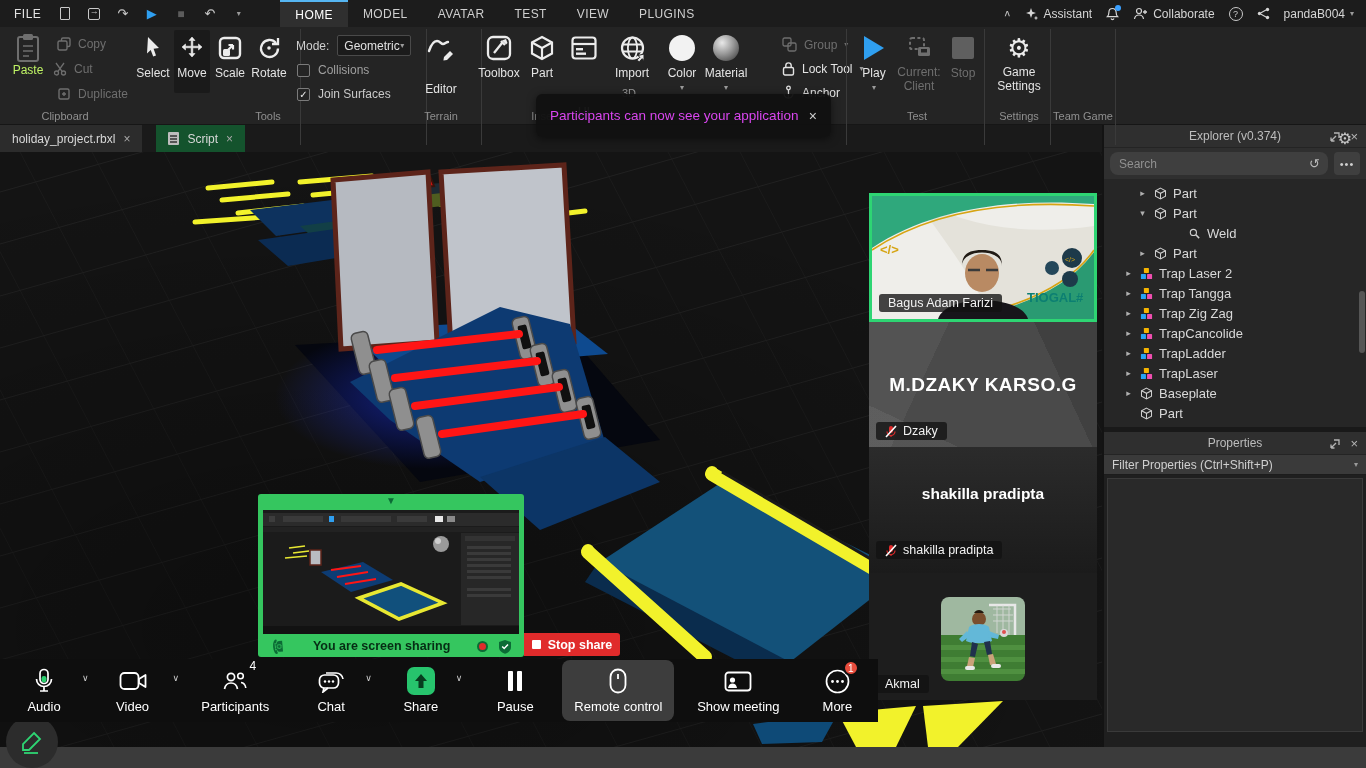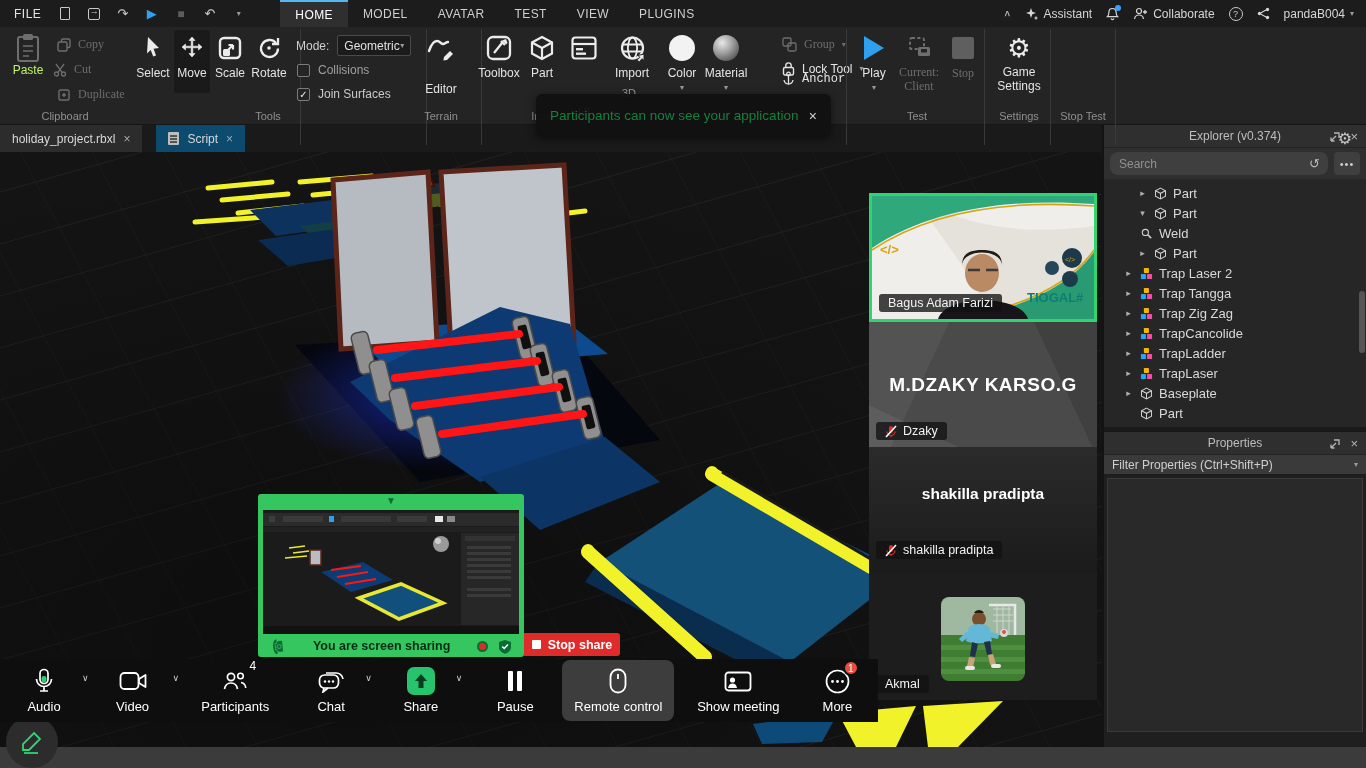--- a/index.html
+++ b/index.html
@@ -29,46 +29,46 @@
   .help-circ { width:14px; height:14px; border:1.3px solid #c9c9c9; border-radius:50%; font-size:9px; display:flex; align-items:center; justify-content:center; color:#c9c9c9; }
   .drop-sm { font-size:8px; color:#9a9a9a; }
 
   
   .ribbon { position:absolute; left:0; top:27px; width:1366px; height:98px; background:#242424; z-index:19; border-bottom:1px solid #161616; }
   .rsep { position:absolute; top:4px; height:114px; width:1px; background:#3a3a3a; top:2px; height:116px;}
   .grouplabel { position:absolute; top:83px; font-size:11px; color:#8f8f8f; transform:translateX(-50%); white-space:nowrap; }
   .rbtn { position:absolute; display:flex; flex-direction:column; align-items:center; gap:3px; color:#e4e4e4; font-size:12px; }
   .rbtn .ric { height:30px; display:flex; align-items:center; justify-content:center; }
   .rbtn.sel { background:#1a1a1a; border-radius:2px; }
-  .rbtn.dis, .rsmall.dis { color:#6e6e6e;font-family:Liberation Serif, serif; }
+  .rbtn.dis, .rsmall.dis { color:#6e6e6e; }
   .rsmall { position:absolute; display:flex; align-items:center; gap:7px; font-size:12px; color:#e4e4e4; }
   .paste-wrap { position:absolute; left:8px; top:6px; width:40px; text-align:center; color:#bef264; font-size:12px; }
   .mode-row { position:absolute; left:296px; top:8px; display:flex; align-items:center; gap:8px; color:#cfcfcf; font-size:12px; }
   .mode-dd { width:74px; height:21px; background:#1b1b1b; border:1px solid #4a4a4a; border-radius:2px; display:flex; align-items:center; justify-content:space-between; padding:0 6px; color:#e0e0e0; }
   .ckrow { position:absolute; display:flex; align-items:center; gap:8px; font-size:12px; color:#c9c9c9; }
   .ckbox { width:13px; height:13px; border:1px solid #7b7b7b; border-radius:2px; background:#242424; display:flex; align-items:center; justify-content:center; color:#eaeaea; font-size:10px; }
   .twoline { text-align:center; line-height:1.15; }
   .sphere-color { width:26px; height:26px; border-radius:50%; background:#f2f2f2; }
   .sphere-mat { width:26px; height:26px; border-radius:50%; background:radial-gradient(circle at 35% 30%, #e8e8e8, #9a9a9a 45%, #4d4d4d 85%); }
   .play-tri { width:0; height:0; border-left:20px solid #2f9ff0; border-top:12px solid transparent; border-bottom:12px solid transparent; }
   .stop-sq { width:22px; height:22px; background:#5f5f5f; border-radius:2px; }
   .gear-glyph { font-size:26px; color:#ececec; line-height:1; }
   .sub3d { position:absolute; left:622px; top:60px; font-size:11px; color:#9a9a9a; }
 
   
   .notif { position:absolute; left:536px; top:94px; width:295px; height:43px; background:rgba(17,17,17,.96); border-radius:6px; z-index:40; display:flex; align-items:center; justify-content:space-between; padding:0 14px; box-shadow:0 2px 8px rgba(0,0,0,.5); }
-  .notif .txt { color:#15803d; font-size:13.5px; }
+  .notif .txt { color:#d946ef; font-size:13.5px; }
   .notif .x { color:#d0d0d0; font-size:14px; }
 
   
   .tabbar { position:absolute; left:0; top:125px; width:1102px; height:27px; background:#1a1a1a; z-index:10; display:flex; align-items:stretch; }
   .dtab { display:flex; align-items:center; gap:8px; padding:0 12px; font-size:12px; color:#d8d8d8; }
   .dtab.active { background:#2c2c2c; }
   .dtab .x { color:#a8a8a8; font-size:12px; }
-  .dtab.second { background:#0c4a6e; margin-left:14px; }
+  .dtab.second { background:#14532d; margin-left:14px; }
   .script-ic { width:11px; height:13px; background:#bdbdbd; border-radius:1px; position:relative; }
   .script-ic::after { content:""; position:absolute; left:2px; top:3px; width:7px; height:1.5px; background:#555; box-shadow:0 3px 0 #555, 0 6px 0 #555; }
   .tab-gear { position:absolute; right:14px; top:3px; font-size:16px; color:#c8c8c8; z-index:11; }
 
   
   .viewport { position:absolute; left:0; top:152px; width:1102px; height:595px; background:#131313; z-index:1; }
 
   
   .rightcol { position:absolute; left:1104px; top:125px; width:262px; height:622px; background:#1f1f1f; z-index:10; }
   .panel-head { height:23px; background:#2f2f2f; display:flex; align-items:center; color:#bdbdbd; font-size:12px; position:relative; border-bottom:1px solid #242424; }
@@ -506,21 +506,21 @@
         <span class="drop-sm" style="color:#6e6e6e">▾</span>
     </div>
     <div class="rsmall" style="left:782px; top:34px;">
       <svg width="13" height="15" viewBox="0 0 13 15">
           <rect x="1.5" y="6.5" width="10" height="7.5" rx="1.5" fill="none" stroke="#e4e4e4" stroke-width="1.4"></rect>
           <path d="M3.8 6.5V4.6a2.7 2.7 0 0 1 5.4 0v1.9" fill="none" stroke="#e4e4e4" stroke-width="1.4"></path>
         </svg>
       <span>Lock Tool</span>
         <span class="drop-sm">▾</span>
     </div>
-    <div class="rsmall" style="left:782px; top:44px;font-family:Liberation Mono, monospace;">
+    <div class="rsmall" style="left:782px; top:58px;">
       <svg width="13" height="15" viewBox="0 0 13 15">
           <circle cx="6.5" cy="3" r="1.8" fill="none" stroke="#e4e4e4" stroke-width="1.3"></circle>
           <path d="M6.5 5v8M2 9c.5 2.6 2.2 4 4.5 4s4-1.4 4.5-4" fill="none" stroke="#e4e4e4" stroke-width="1.3"></path>
         </svg>
       <span>Anchor</span>
     </div>
     <div class="rsep" style="left:846px"></div>
 
     <div class="rbtn" style="left:856px; top:6px; width:36px;">
       <span class="ric">
@@ -549,21 +549,21 @@
     <div class="rsep" style="left:984px"></div>
 
     <div class="rbtn" style="left:992px; top:6px; width:54px;">
       <span class="ric">
           <span class="gear-glyph">⚙</span>
         </span>
       <span class="twoline"><span>Game</span><br><span>Settings</span></span>
     </div>
     <div class="grouplabel" style="left:1019px">Settings</div>
     <div class="rsep" style="left:1050px"></div>
-    <div class="grouplabel" style="left:1083px">Stop Test</div>
+    <div class="grouplabel" style="left:1083px">Team Game</div>
     <div class="rsep" style="left:1115px"></div>
   </div>
 
   <div class="notif">
     <span class="txt">Participants can now see your application</span>
     <span class="x">×</span>
   </div>
 
   <div class="tabbar">
     <span class="dtab active">
@@ -610,21 +610,21 @@
           <div class="tree-row" style="padding-left: 34px;">
             <span class="arr">▾</span>
             <span class="tic">
               <svg viewBox="0 0 14 14" width="13" height="13">
                 <path d="M7 1.2 12.4 4v6L7 12.8 1.6 10V4Z" fill="none" stroke="#cfcfcf" stroke-width="1.1"></path>
                 <path d="M1.6 4 7 6.8 12.4 4M7 6.8v6" fill="none" stroke="#cfcfcf" stroke-width="1.1"></path>
               </svg>
             </span>
             <span>Part</span>
           </div>
-          <div class="tree-row" style="padding-left: 20px; text-align: center;">
+          <div class="tree-row" style="padding-left: 68px; text-align: center;">
             <span class="arr"></span>
             <span class="tic">
               <svg viewBox="0 0 14 14" width="13" height="13">
                 <circle cx="5.8" cy="5.8" r="3.3" fill="none" stroke="#cfcfcf" stroke-width="1.2"></circle>
                 <path d="M8.4 8.4 12 12" stroke="#cfcfcf" stroke-width="1.6"></path>
               </svg>
             </span>
             <span>Weld</span>
           </div>
           <div class="tree-row" style="padding-left: 34px;">

